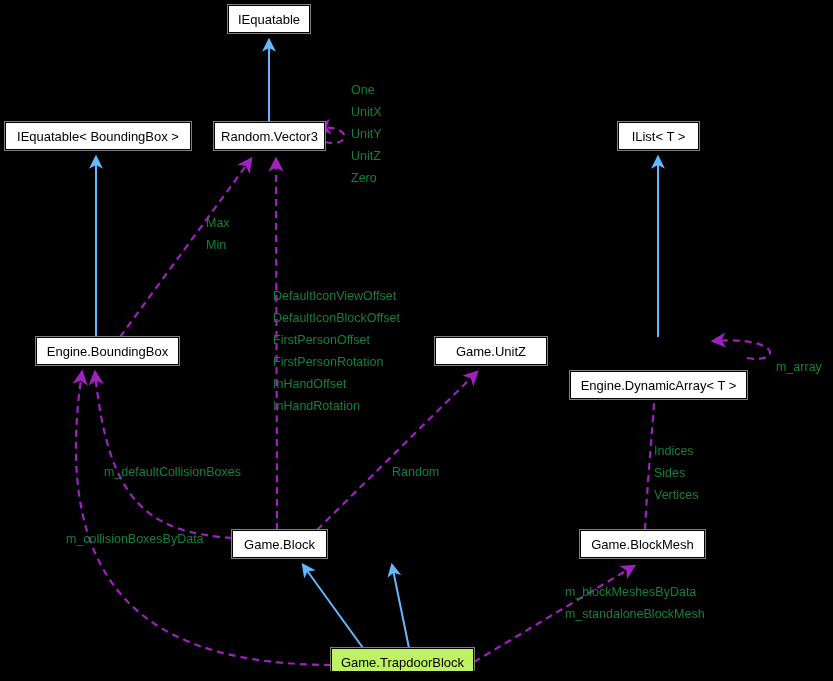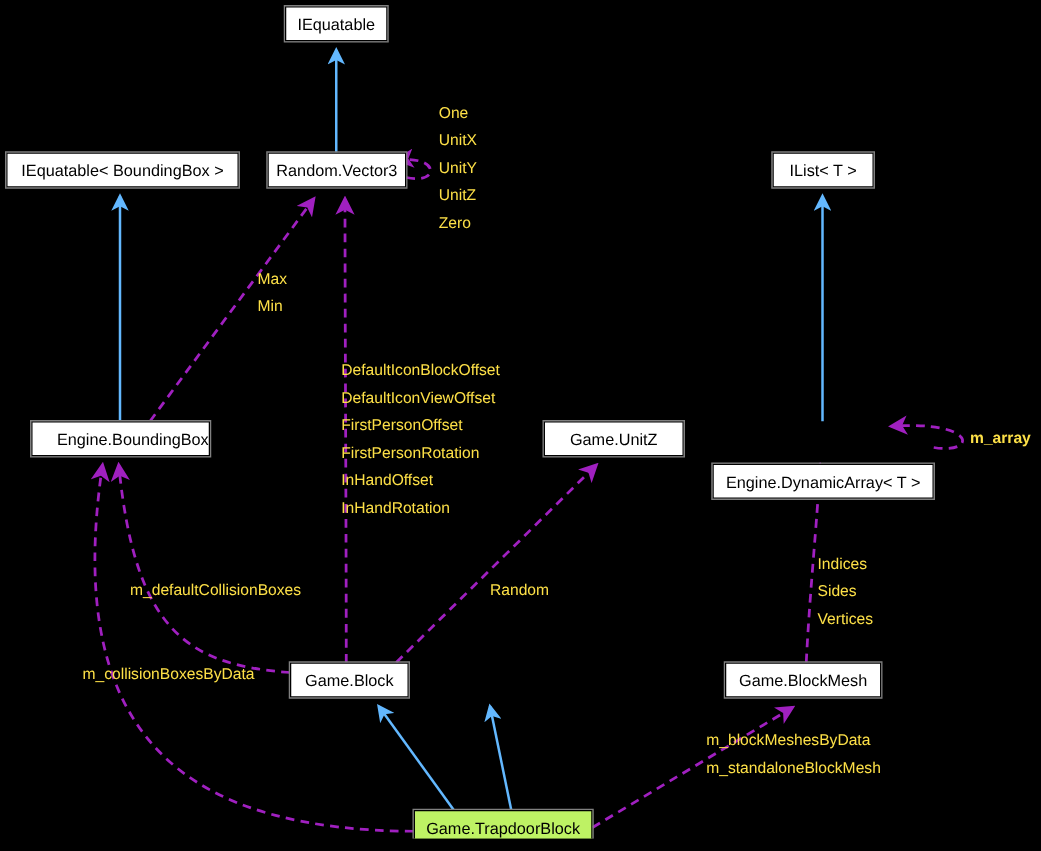--- a/index.html
+++ b/index.html
@@ -35,21 +35,21 @@
     align-items: center;
     justify-content: center;
     white-space: nowrap;
     letter-spacing: 0px;
   }
   .node.current {
     background: #bef264;
   }
   .edge-label {
     position: absolute;
-    color: #fde047;
+    color: #15803d;
     font-size: 12.5px;
     line-height: 22px;
     white-space: nowrap;
   }
 </style>
 </head>
 <body>
 
 <div id="diagram">
 
@@ -93,21 +93,21 @@
   </div>
 
   <div class="node" style="left:214px; top:122px; width:111px; height:28px;">
     <span>Random.Vector3</span>
   </div>
 
   <div class="node" style="left:618px; top:122px; width:81px; height:28px;">
     <span>IList&lt; T &gt;</span>
   </div>
 
-  <div class="node" style="left:25px; top:337px; width:143px; height:28px;justify-content:flex-end;">
+  <div class="node" style="left:36px; top:337px; width:143px; height:28px;">
     <span>Engine.BoundingBox</span>
   </div>
 
   <div class="node" style="left:435px; top:337px; width:112px; height:28px;">
     <span>Game.UnitZ</span>
   </div>
 
   <div class="node" style="left:570px; top:337px; width:177px; height:28px;margin-top:34px;">
     <span>Engine.DynamicArray&lt; T &gt;</span>
   </div>
@@ -132,29 +132,29 @@
       <div>UnitZ</div>
       <div>Zero</div>
     </div>
 
   <div class="edge-label" style="left:206px; top:212px;">
       <div>Max</div>
       <div>Min</div>
     </div>
 
   <div class="edge-label" style="left:273px; top:285px;">
+      <div>DefaultIconViewOffset</div>
       <div>DefaultIconBlockOffset</div>
-      <div>DefaultIconViewOffset</div>
       <div>FirstPersonOffset</div>
       <div>FirstPersonRotation</div>
       <div>InHandOffset</div>
       <div>InHandRotation</div>
     </div>
 
-  <div class="edge-label" style="left:776px; top:339px;font-weight:bold;">m_array</div>
+  <div class="edge-label" style="left:776px; top:356px;">m_array</div>
 
   <div class="edge-label" style="left:654px; top:440px;">
       <div>Indices</div>
       <div>Sides</div>
       <div>Vertices</div>
     </div>
 
   <div class="edge-label" style="left:104px; top:461px;">m_defaultCollisionBoxes</div>
 
   <div class="edge-label" style="left:392px; top:461px;">Random</div>

